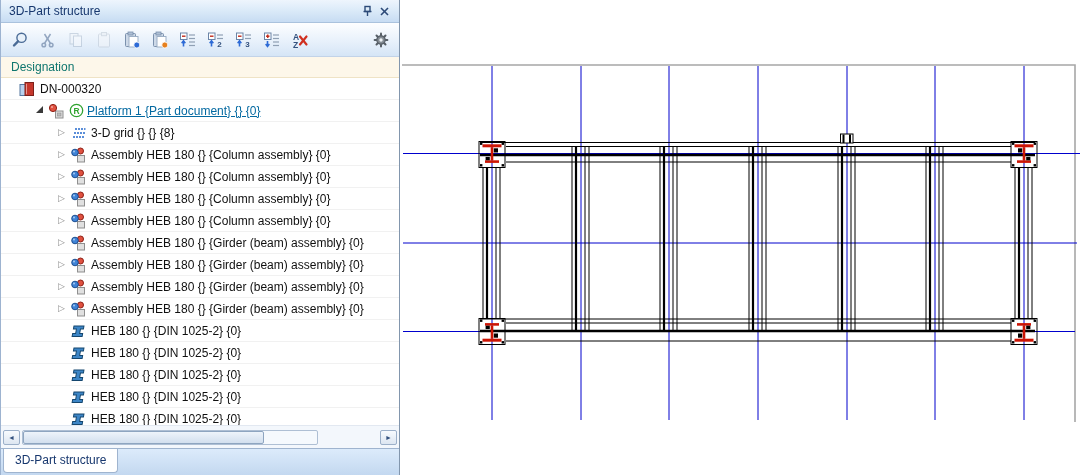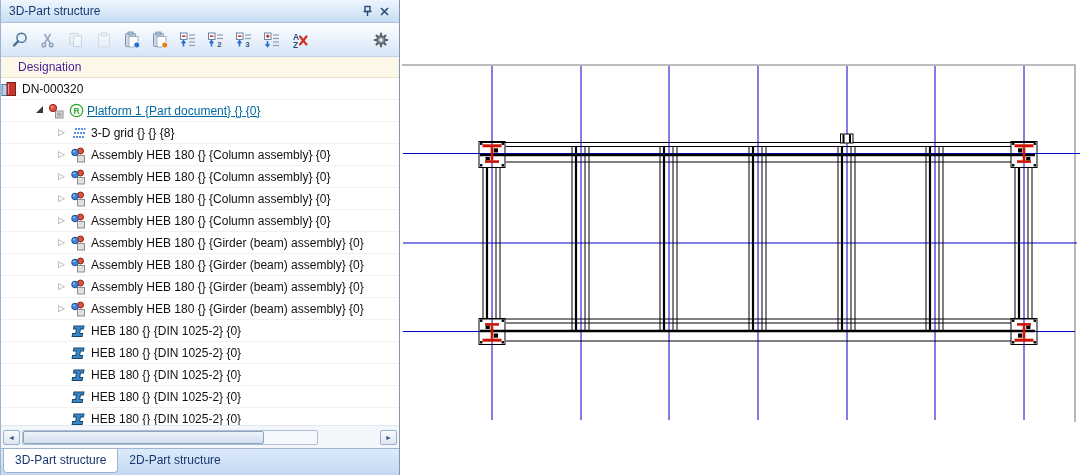--- a/index.html
+++ b/index.html
@@ -13,26 +13,26 @@
     border-bottom:1px solid #aac2dd;}
   .title{flex:1;font-size:12px;color:#17376e;}
   .winbtn{width:17px;height:17px;display:flex;align-items:center;justify-content:center;cursor:default;}
   .toolbar{height:33px;display:flex;align-items:center;gap:3px;padding:0 6px;
     background:linear-gradient(180deg,#fdfeff 0%,#e8f1fb 55%,#d5e5f6 100%);
     border-bottom:1px solid #c2d3e8;}
   .tbtn{width:25px;height:25px;display:flex;align-items:center;justify-content:center;border-radius:3px;}
   .tbtn.dis{opacity:.45;}
   .tbtn.semi{opacity:.8;}
   .tbtn.right{margin-left:auto;}
-  .colheader{height:20px;line-height:20px;padding-left:17px;font-size:12px;color:#4c1d95;
+  .colheader{height:20px;line-height:20px;padding-left:10px;font-size:12px;color:#0f766e;
     background:#fdf7ea;border-bottom:1px solid #efe3c6;}
   .tree{flex:1;background:#fff;overflow:hidden;}
   .trow{height:21px;display:flex;align-items:center;border-bottom:1px solid #f1f1f1;
     font-size:12px;color:#101010;white-space:nowrap;}
-  .l1{}.l2{padding-left:30px}.l3{padding-left:52px}
+  .l1{padding-left:18px}.l2{padding-left:30px}.l3{padding-left:52px}
   .twisty{width:17px;min-width:17px;text-align:center;line-height:21px;}
   .twisty.col{color:#8c8c8c;font-size:9px;}
   .twisty.exp::before{content:"";display:inline-block;width:0;height:0;
     border-left:7px solid transparent;border-bottom:7px solid #3a3a3a;margin-bottom:1px;}
   .ticon{width:16px;min-width:16px;height:16px;margin-right:5px;}
   .badge{width:15px;min-width:15px;height:15px;margin-right:3px;}
   .tlabel{padding-right:6px;}
   .tlabel.red{color:#0369a1;text-decoration:underline;}
   
   .hscroll{height:20px;display:flex;align-items:center;gap:2px;background:#f3f7fc;
@@ -386,21 +386,20 @@
     <div class="hscroll">
       <span class="sbtn">◄</span>
       <span class="strack">
         <span class="sthumb"></span>
       </span>
       <span class="sbtn">►</span>
     </div>
 
     <div class="tabbar">
       <span class="tab active">3D-Part structure</span>
-      <span class="tab">2D-Part structure</span>
     </div>
   </div>
 
   <div class="drawing">
     <svg width="680" height="475" viewBox="400 0 680 475">
 
       <path d="M402,65 H1075 V422" fill="none" stroke="#a7a7a7" stroke-width="1.6"></path>
 
       <g stroke="#0000cd" stroke-width="1" fill="none">
         <path d="M492,66 V420 M581,66 V420 M669,66 V420 M758,66 V420 M847,66 V420 M935,66 V420 M1024,66 V420"></path>

